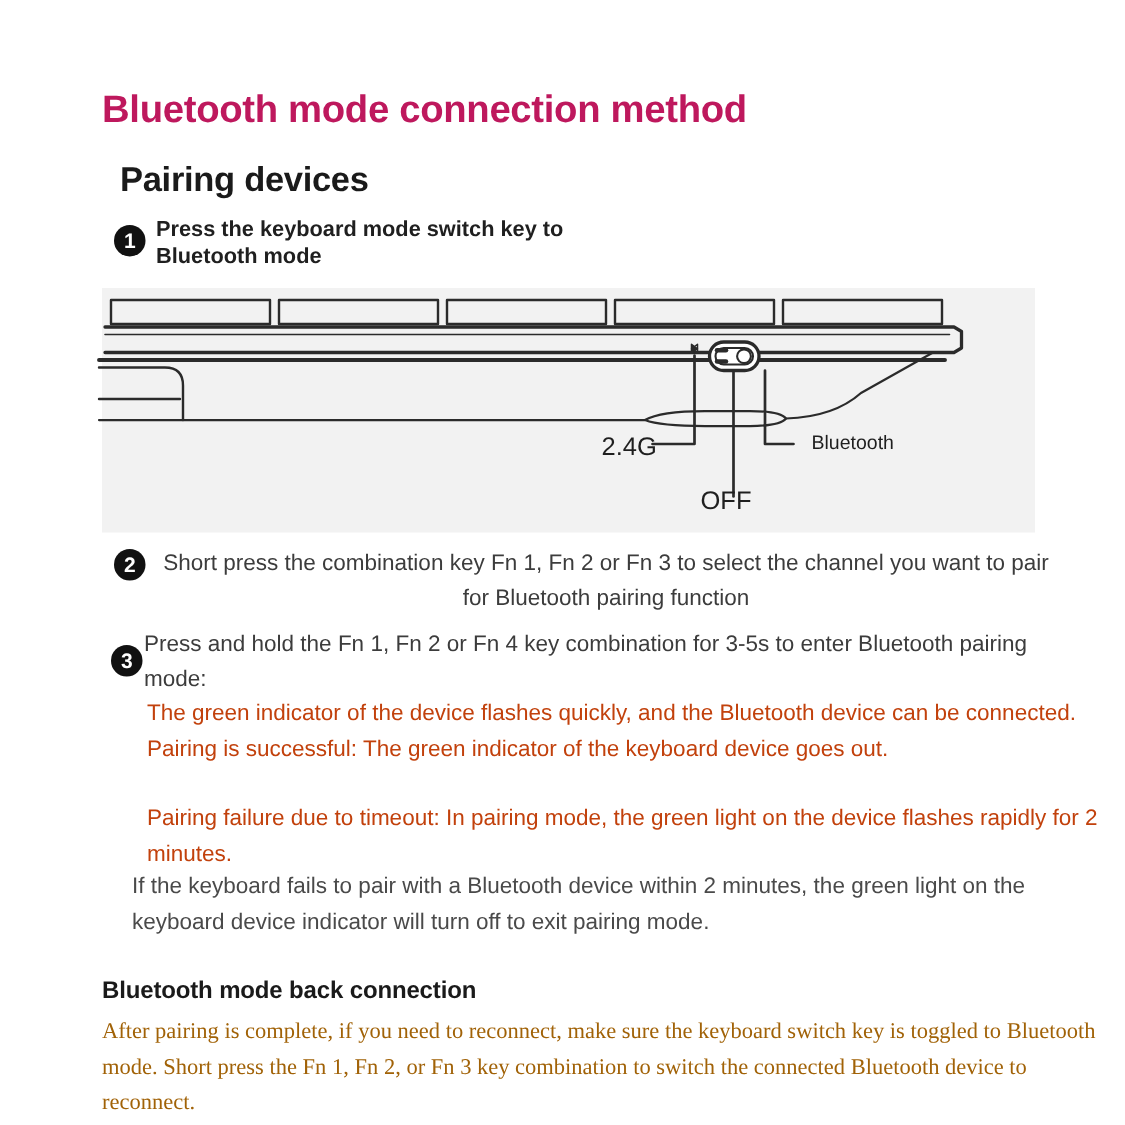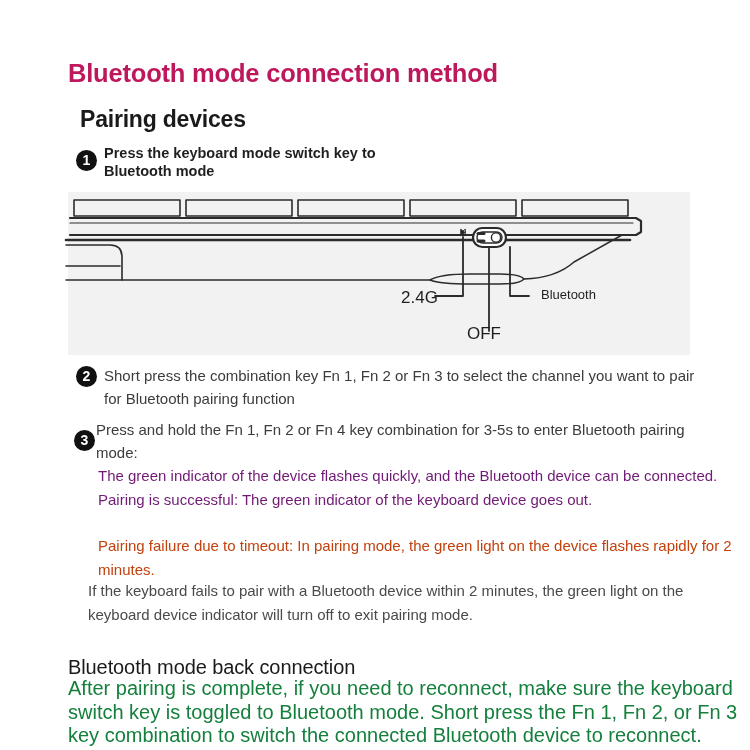--- a/index.html
+++ b/index.html
@@ -41,22 +41,22 @@
     font-weight: 700;
     letter-spacing: -0.2px;
     color: #1a1a1a;
     white-space: nowrap;
     text-align: center;
   }
   .h2-back {
     position: absolute;
     left: 68px;
     top: 639px;
-    font-size: 20px;
-    font-weight: 400;
+    font-size: 16px;
+    font-weight: 700;
     letter-spacing: -0.1px;
     color: #1a1a1a;
     white-space: nowrap;
   }
 
   
   .badge {
     position: absolute;
     width: 21px;
     height: 21px;
@@ -84,20 +84,21 @@
     color: #1f1f1f;
   }
   .step2-text {
     position: absolute;
     left: 104px;
     top: 364px;
     width: 600px;
     font-size: 15px;
     line-height: 23px;
     color: #3c3c3c;
+    text-align: center;
   }
   .step3-text {
     position: absolute;
     left: 96px;
     top: 418px;
     width: 614px;
     font-size: 15px;
     line-height: 23px;
     color: #3c3c3c;
   }
@@ -105,43 +106,44 @@
   
   .note {
     position: absolute;
     font-size: 15px;
     line-height: 23.5px;
   }
   .note-green {
     left: 98px;
     top: 464px;
     width: 640px;
-    color: #701a75;
+    color: #c2410c;
   }
   .note-brown {
     left: 98px;
     top: 534px;
     width: 640px;
     color: #c2410c;
   }
   .note-gray {
     left: 88px;
     top: 579px;
     width: 655px;
     color: #4a4a4a;
   }
 
   .back-para {
     position: absolute;
     left: 68px;
     top: 677px;
     width: 670px;
-    font-size: 20px;
+    font-size: 15px;
     line-height: 23.5px;
-    color: #15803d;
+    color: #a16207;
+    font-family: Liberation Serif, serif;
   }
 
   
   .diagram {
     position: absolute;
     left: 68px;
     top: 192px;
     width: 622px;
     height: 163px;
     background: #f2f2f2;

